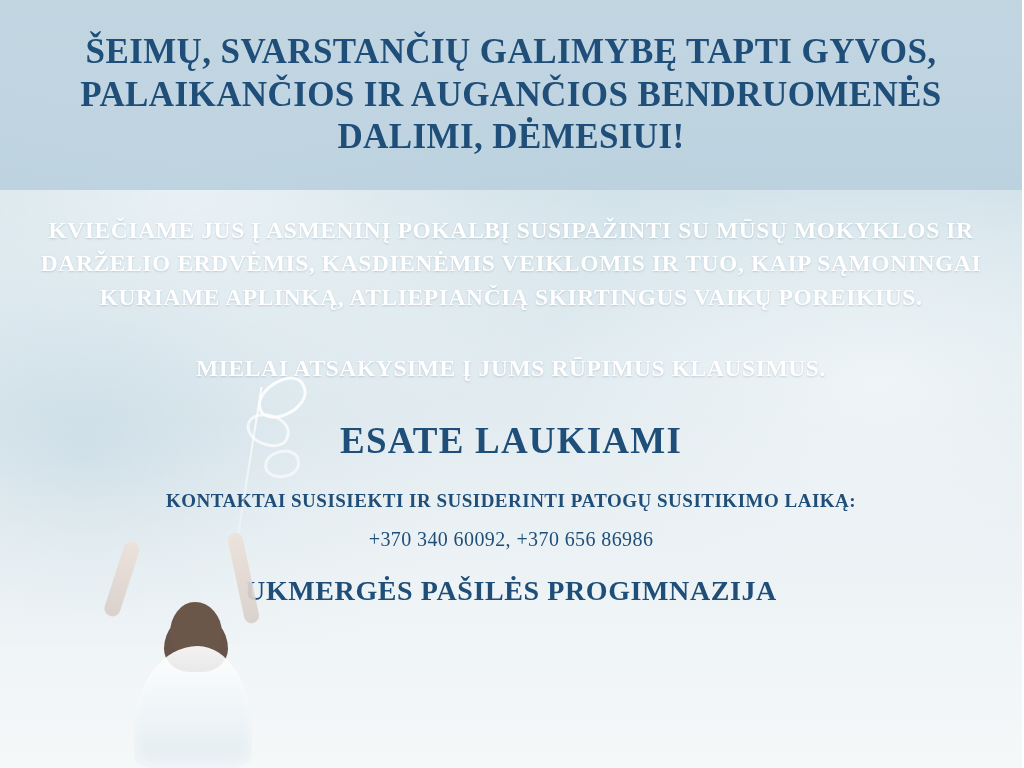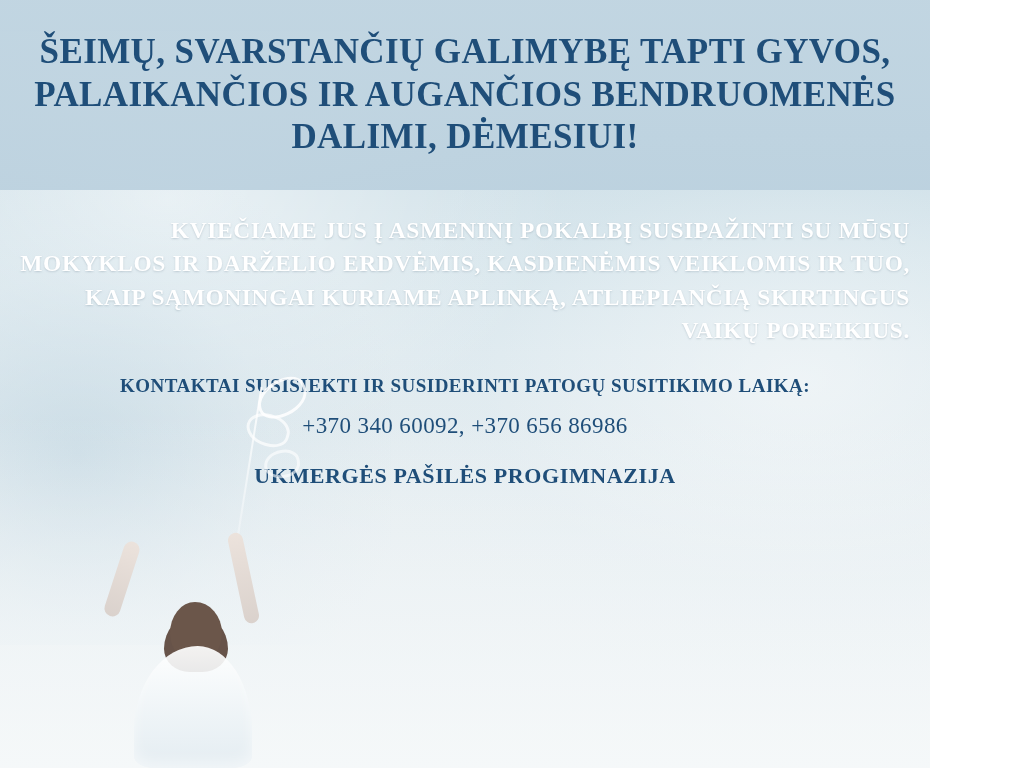--- a/index.html
+++ b/index.html
@@ -8,21 +8,21 @@
   }
   body {
     width: 1024px;
     height: 768px;
     overflow: hidden;
     font-family: "Liberation Serif", serif;
   }
 
   .poster {
     position: relative;
-    width: 930px;
+    width: 1022px;
     height: 768px;
     overflow: hidden;
     background: linear-gradient(180deg,
         #b9cfdd 0%,
         #c2d6e2 10%,
         #cfe0e8 22%,
         #d8e6ec 34%,
         #dfeaef 46%,
         #e3ecf0 58%,
         #e7eef1 70%,
@@ -108,21 +108,21 @@
   .para-white {
     margin: 0;
     color: #ffffff;
     font-family: "Liberation Serif", serif;
     font-weight: bold;
     font-size: 23.5px;
     line-height: 1.42;
     letter-spacing: 0.6px;
     text-shadow: 0 1px 2px rgba(120,140,155,0.35);
   }
-  .para-intro { padding-top: 18px; text-align: right; }
+  .para-intro { padding-top: 18px; }
   .para-answer { padding-top: 38px; }
   .para-levels { padding-top: 40px; }
 
   .esate {
     margin: 0;
     padding-top: 36px;
     color: #1f4e79;
     font-family: "Liberation Serif", serif;
     font-weight: bold;
     font-size: 37px;
@@ -138,34 +138,34 @@
     font-weight: bold;
     font-size: 19px;
     letter-spacing: 0.5px;
   }
 
   .contact-line {
     margin: 0;
     padding-top: 16px;
     color: #1f4e79;
     font-family: "Liberation Serif", serif;
-    font-size: 23px;
+    font-size: 20px;
     letter-spacing: 0.4px;
   }
   .contact-line.email {
     padding-top: 4px;
   }
 
   .org {
     margin: 0;
     padding-top: 24px;
     color: #1f4e79;
     font-family: "Liberation Serif", serif;
     font-weight: bold;
-    font-size: 22px;
+    font-size: 28px;
     letter-spacing: 0.6px;
   }
 
   
   .girl {
     position: absolute;
     left: 96px;
     bottom: 0;
     width: 190px;
     height: 300px;
@@ -269,21 +269,23 @@
   <div class="sky-glow-b"></div>
   <div class="sky-tint-left"></div>
   <div class="sky-haze-bottom"></div>
 
   <div class="header-band">
     <h1 class="headline">ŠEIMŲ, SVARSTANČIŲ GALIMYBĘ TAPTI GYVOS, PALAIKANČIOS IR AUGANČIOS BENDRUOMENĖS DALIMI, DĖMESIUI!</h1>
   </div>
 
   <div class="content">
     <p class="para-white para-intro">KVIEČIAME JUS Į ASMENINĮ POKALBĮ SUSIPAŽINTI SU MŪSŲ MOKYKLOS IR DARŽELIO ERDVĖMIS, KASDIENĖMIS VEIKLOMIS IR TUO, KAIP SĄMONINGAI KURIAME APLINKĄ, ATLIEPIANČIĄ SKIRTINGUS VAIKŲ POREIKIUS.</p>
-
+    <p class="para-white para-answer">MIELAI ATSAKYSIME Į JUMS RŪPIMUS KLAUSIMUS.</p>
+
+    <p class="esate">ESATE LAUKIAMI</p>
 
     <p class="contacts-label">KONTAKTAI SUSISIEKTI IR SUSIDERINTI PATOGŲ SUSITIKIMO LAIKĄ:</p>
     <p class="contact-line">+370 340 60092, +370 656 86986</p>
 
     <p class="org">UKMERGĖS PAŠILĖS PROGIMNAZIJA</p>
   </div>
 
   <div class="girl">
     <div class="ribbon-loop-a"></div>
     <div class="ribbon-loop-b"></div>

